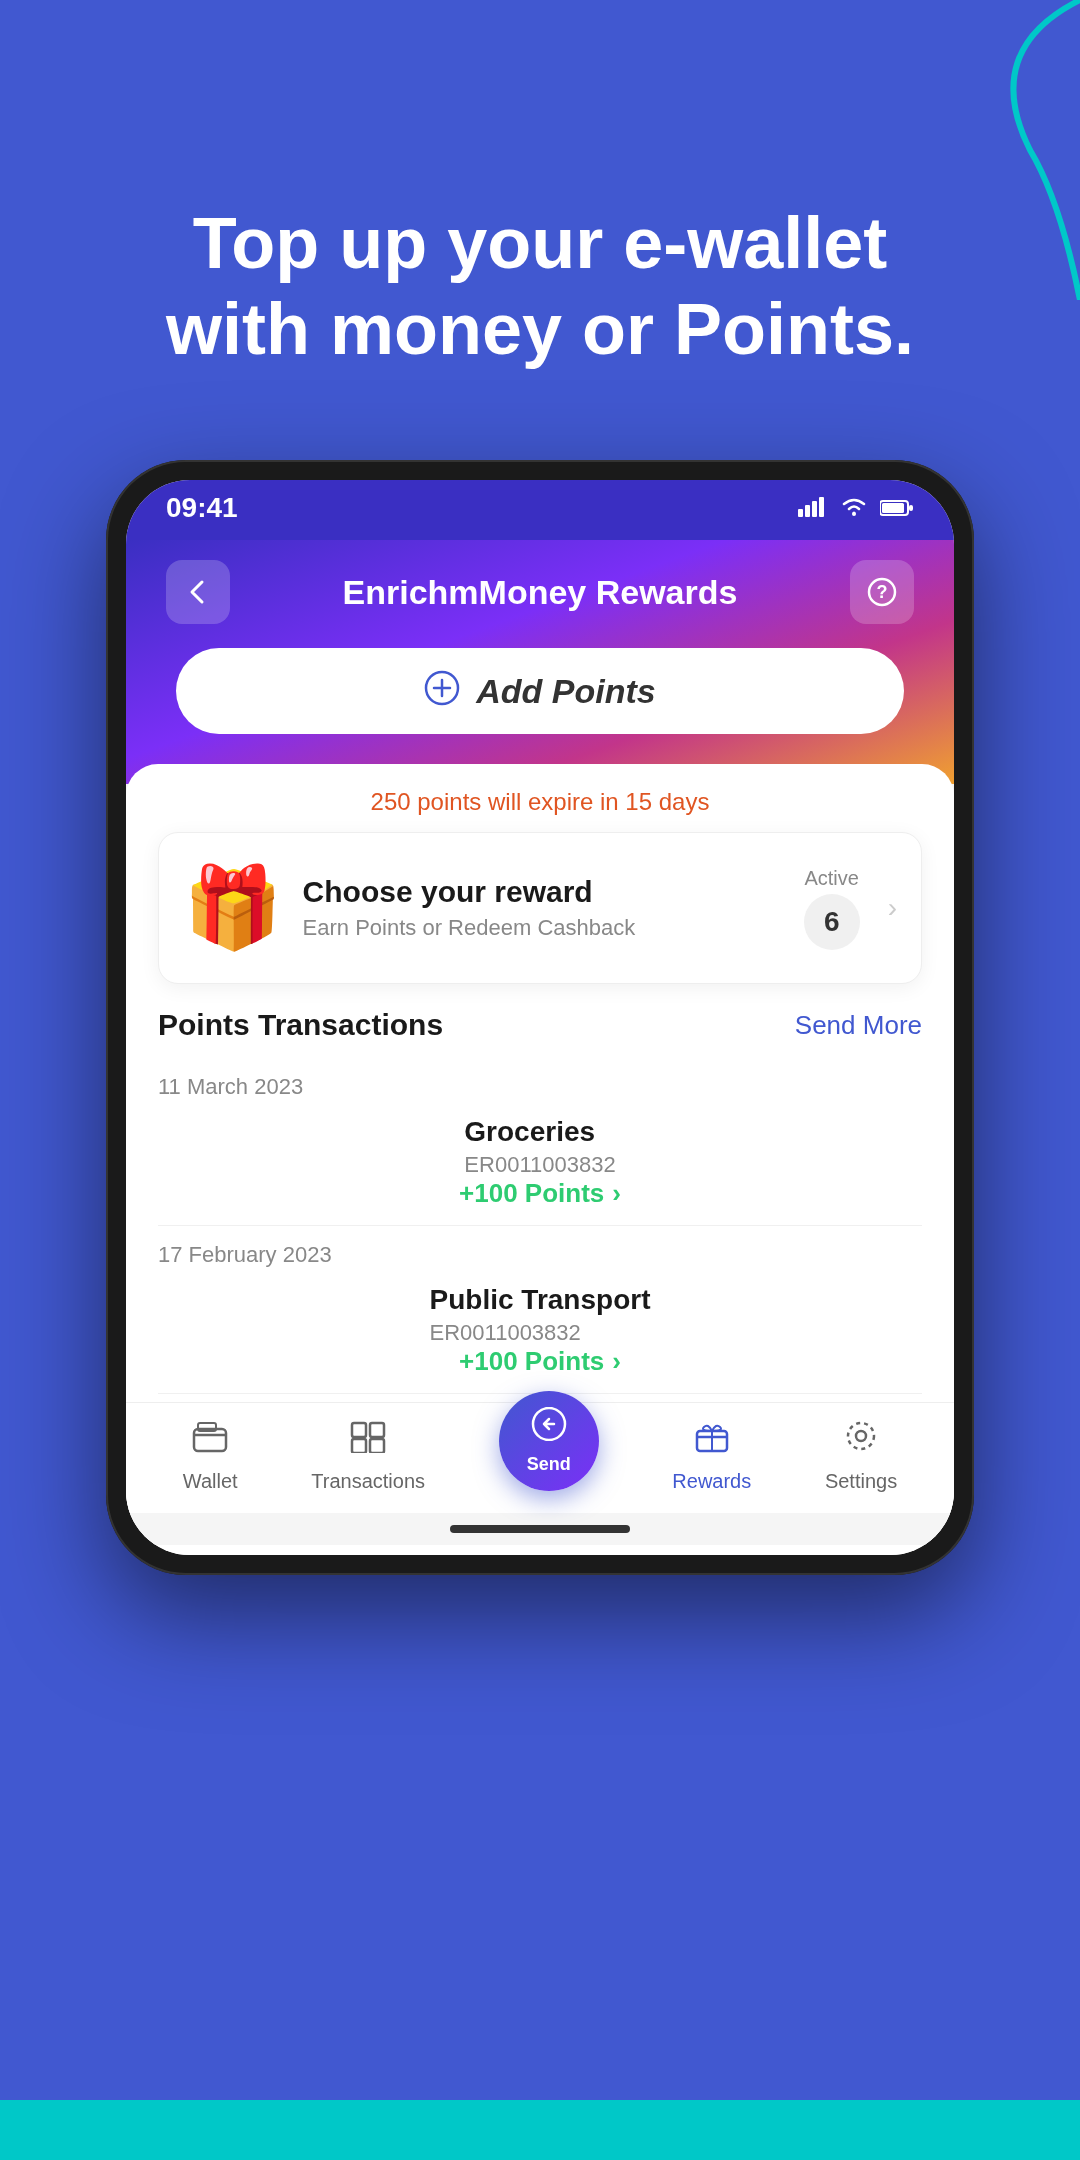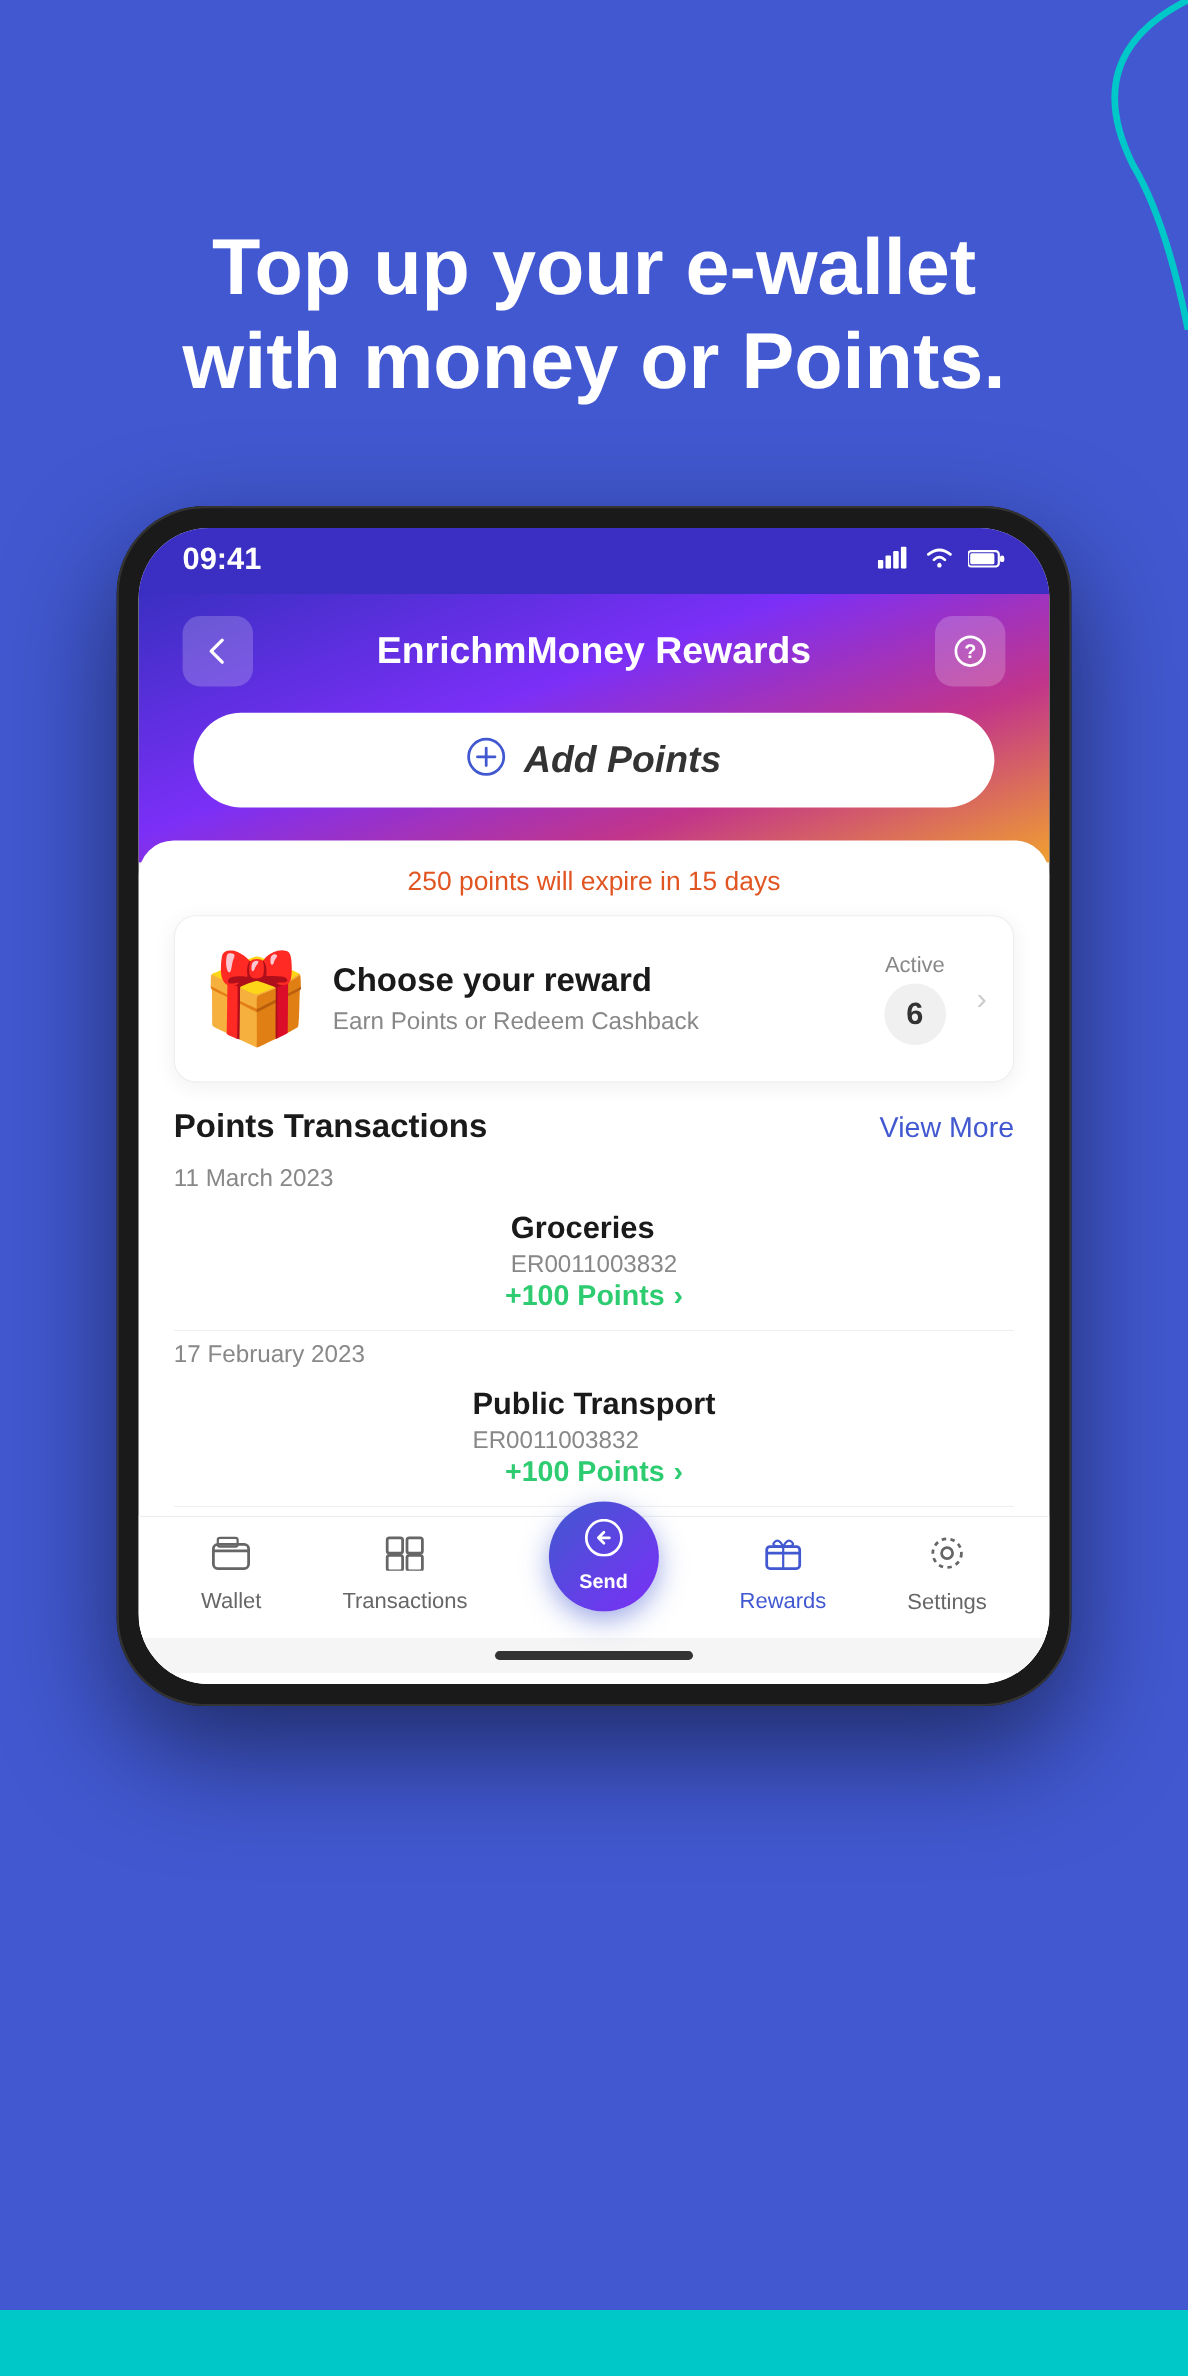--- a/index.html
+++ b/index.html
@@ -270,20 +270,21 @@
 
     .view-more-link {
       font-size: 26px;
       color: #4158D0;
       font-weight: 500;
     }
 
     .transaction-group {
       padding: 0 32px;
       margin-bottom: 8px;
+      margin-top: 16px;
     }
 
     .transaction-date {
       font-size: 22px;
       color: #888;
       margin-bottom: 8px;
     }
 
     .transaction-item {
       display: flex;
@@ -314,21 +315,21 @@
       font-size: 26px;
       font-weight: 600;
     }
 
     
     .bottom-nav {
       background: white;
       border-top: 1px solid #eee;
       display: flex;
       justify-content: space-around;
-      align-items: flex-start;
+      align-items: center;
       padding: 16px 20px 20px;
     }
 
     .nav-item {
       display: flex;
       flex-direction: column;
       align-items: center;
       gap: 8px;
       cursor: pointer;
     }
@@ -485,21 +486,21 @@
           </div>
           <div class="active-badge">
             <div class="active-label">Active</div>
             <div class="active-number">6</div>
           </div>
           <div class="chevron-right">›</div>
         </div>
 
         <div class="transactions-header">
           <span class="transactions-title">Points Transactions</span>
-          <span class="view-more-link">View More</span>
+          <span class="view-more-link">Send More</span>
         </div>
 
         <div class="transaction-group">
           <div class="transaction-date">11 March 2023</div>
           <div class="transaction-item">
             <div>
               <div class="transaction-name">Groceries</div>
               <div class="transaction-id">ER0011003832</div>
             </div>
             <div class="transaction-points">

